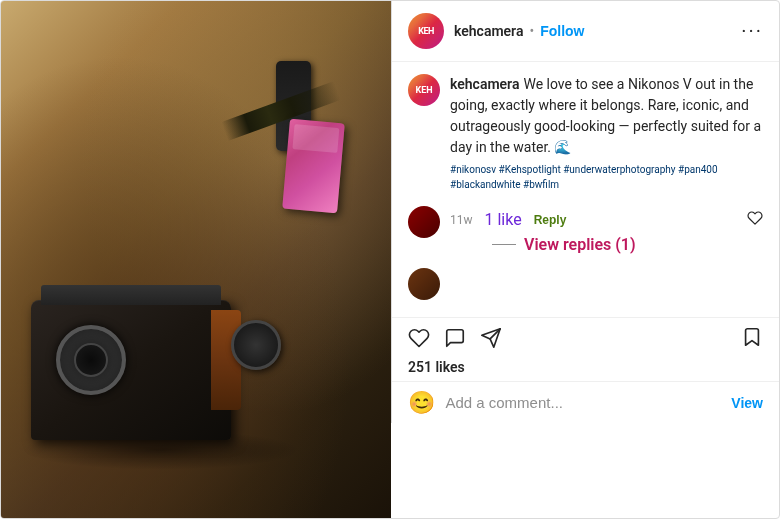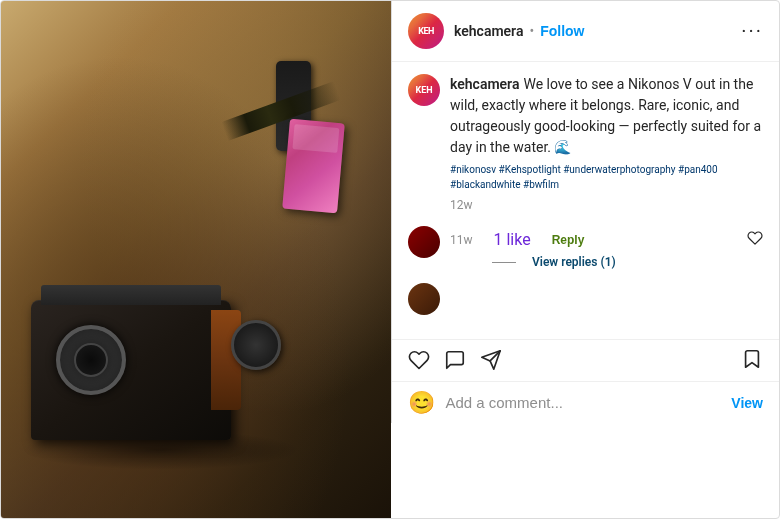--- a/index.html
+++ b/index.html
@@ -298,21 +298,21 @@
       color: #262626;
       line-height: 1.5;
     }
     .comment-text .comment-username {
       font-weight: 600;
       margin-right: 4px;
     }
     .comment-meta {
       display: flex;
       align-items: center;
-      gap: 21px;
+      gap: 12px;
       margin-top: 4px;
     }
     .comment-time {
       color: #8e8e8e;
       font-size: 12px;
     }
     .comment-likes {
       color: #6d28d9;
       font-size: 16px;
     }
@@ -327,25 +327,25 @@
     }
     .comment-like-icon {
       margin-left: auto;
       color: #8e8e8e;
       font-size: 12px;
       cursor: pointer;
     }
     .view-replies {
       display: flex;
       align-items: center;
-      gap: 16px;
+      gap: 8px;
       margin-top: 6px;
       margin-left: 42px;
-      color: #0c4a6e;
-      font-size: 12px;
+      color: #be185d;
+      font-size: 16px;
       font-weight: 600;
       cursor: pointer;
     }
     .view-replies-line {
       width: 24px;
       height: 1px;
       background: #8e8e8e;
     }
 
     
@@ -458,24 +458,23 @@
   </div>
 
   <div class="comments-area">
 
     <div class="caption-block">
       <div class="caption-avatar">
         <span class="caption-avatar-text">KEH</span>
       </div>
       <div>
         <div class="caption-text">
-          <span class="caption-username">kehcamera</span><span>We love to see a Nikonos V out in the wild, exactly where it belongs. Rare, iconic, and outrageously good-looking — perfectly suited for a day in the water.</span> <span class="caption-emoji">🌊</span>
+          <span class="caption-username">kehcamera</span><span>We love to see a Nikonos V out in the going, exactly where it belongs. Rare, iconic, and outrageously good-looking — perfectly suited for a day in the water.</span> <span class="caption-emoji">🌊</span>
         </div>
         <div class="caption-hashtags">#nikonosv #Kehspotlight #underwaterphotography #pan400 #blackandwhite #bwfilm</div>
-        <div class="caption-time">12w</div>
       </div>
     </div>
 
     <div class="comment-item">
       <div class="comment-avatar comment-avatar-dark"></div>
       <div class="comment-body">
         <div class="comment-meta">
           <span class="comment-time">11w</span>
           <span class="comment-likes">1 like</span>
           <button class="comment-reply-btn">Reply</button>
@@ -521,20 +520,21 @@
           <line x1="22" y1="2" x2="11" y2="13"></line>
           <polygon points="22 2 15 22 11 13 2 9 22 2"></polygon>
         </svg>
       </span>
       <span class="action-icon-right">
         <svg class="icon-svg" viewBox="0 0 24 24">
           <path d="M19 21l-7-5-7 5V5a2 2 0 0 1 2-2h10a2 2 0 0 1 2 2z"></path>
         </svg>
       </span>
     </div>
+    <div class="likes-count">251 likes</div>
   </div>
 
   <div class="add-comment">
     <span class="emoji-icon">😊</span>
     <input class="comment-input" type="text" placeholder="Add a comment..." style="">
     <button class="post-btn">View</button>
   </div>
 
 </div>
 

